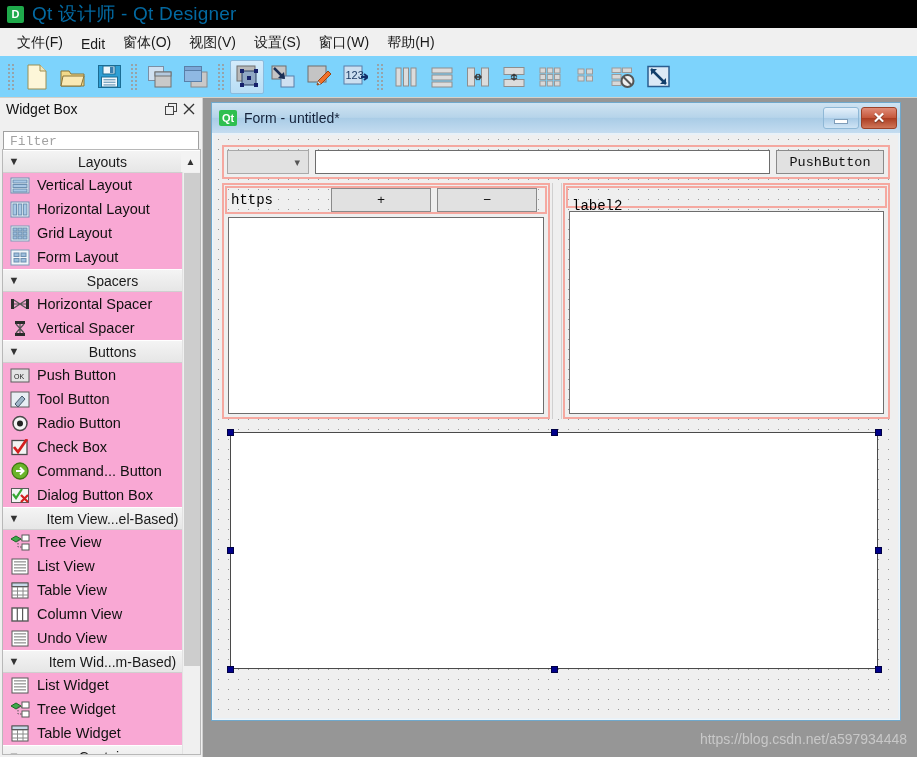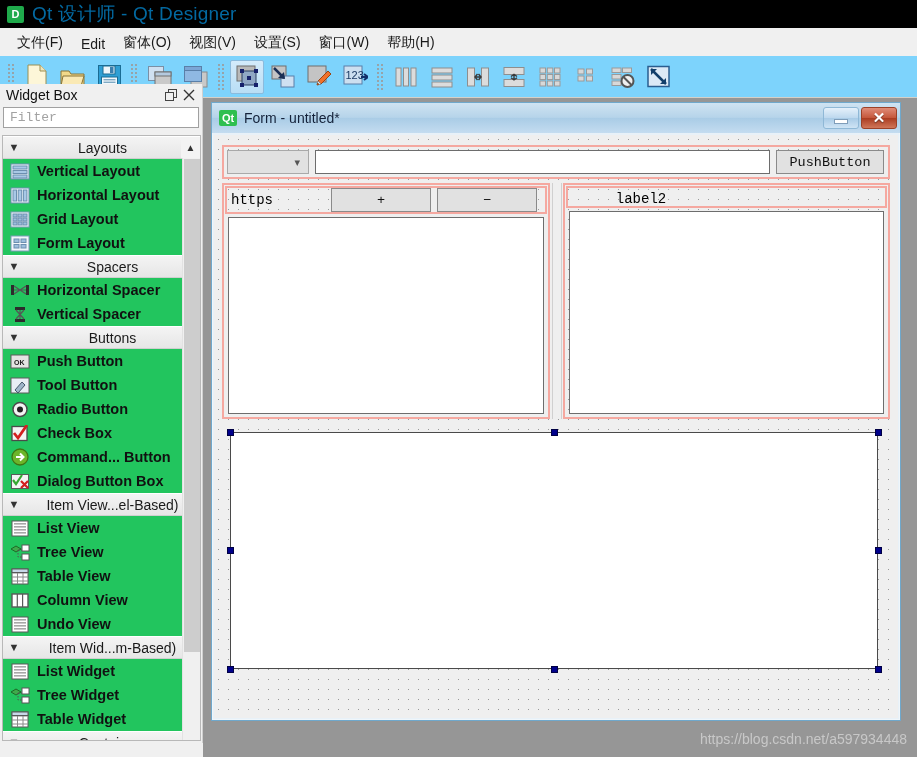--- a/index.html
+++ b/index.html
@@ -80,21 +80,21 @@
     border-radius: 2px;
   }
   .tb-btn.active {
     background: linear-gradient(#d4ebfb, #b9def5);
     border: 1px solid #8bbbdd;
   }
   .tb-btn svg { display: block; }
 
   
   .dock {
-    position: absolute; left: 0; top: 84px;
+    position: absolute; left: 0; top: 98px;
     width: 203px; height: 659px;
     background: #f0f0f0;
     border-right: 1px solid #d0d0d0;
   }
   .dock-title {
     height: 21px;
     display: flex; align-items: center;
     padding: 0 4px 0 6px;
     background: #f0f0f0;
   }
@@ -102,21 +102,21 @@
     flex: 1;
     font-size: 14px; color: #111;
     white-space: nowrap;
   }
   .dock-btn {
     width: 18px; height: 18px;
     display: flex; align-items: center; justify-content: center;
     color: #444;
   }
   .filter-box {
-    margin: 2px 3px 3px 3px;
+    margin: 12px 3px 3px 3px;
     height: 21px;
     background: #ffffff;
     border: 1px solid #a0a0a0;
     display: flex; align-items: center;
     padding-left: 4px;
   }
   .filter-box input {
     border: 0; outline: none;
     width: 100%;
     font-family: "Liberation Mono", monospace;
@@ -158,22 +158,21 @@
     position: absolute; right: 0; top: 0;
     width: 19px; height: 21px;
     display: flex; align-items: center; justify-content: center;
     font-size: 10px; color: #333;
     background: #f3f3f3;
   }
   .witem {
     height: 24px;
     display: flex; align-items: center;
     padding-left: 6px;
-    background: #22c55e;
-    font-weight: bold;
+    background: #f9a8d4;
   }
   .witem .wicon {
     width: 22px; height: 18px;
     margin-right: 6px;
     display: flex; align-items: center; justify-content: center;
     flex: 0 0 auto;
   }
   .witem .wlabel {
     font-size: 14.5px; color: #111;
     white-space: nowrap;
@@ -683,41 +682,41 @@
         <span class="wlabel">Dialog Button Box</span>
       </div>
 
       <div class="grp noscroll">
         <div class="chev">▼</div>
         <div class="glabel">Item View...el-Based)</div>
       </div>
       <div class="witem">
         <span class="wicon">
           <svg width="20" height="17" viewBox="0 0 20 17">
+              <path d="M1 5 l5 -3 5 3 -5 3 Z" fill="#3faa4b" stroke="#1d6a26"></path>
+              <rect x="12" y="1" width="7" height="6" fill="#ffffff" stroke="#595959"></rect>
+              <rect x="12" y="10" width="7" height="6" fill="#ffffff" stroke="#595959"></rect>
+              <path d="M8 6 v7 h4 M8 6 h4" stroke="#555" stroke-dasharray="1.5 1.5" fill="none"></path>
+            </svg>
+        </span>
+        <span class="wlabel">Tree View</span>
+      </div>
+      <div class="witem">
+        <span class="wicon">
+          <svg width="20" height="17" viewBox="0 0 20 17">
               <rect x="2" y="1" width="16" height="15" fill="#ffffff" stroke="#595959"></rect>
               <g fill="#a8a8a8">
                 <rect x="4" y="3" width="12" height="1.6"></rect>
                 <rect x="4" y="6" width="12" height="1.6"></rect>
                 <rect x="4" y="9" width="12" height="1.6"></rect>
                 <rect x="4" y="12" width="12" height="1.6"></rect>
               </g>
             </svg>
         </span>
         <span class="wlabel">List View</span>
-      </div>
-      <div class="witem">
-        <span class="wicon">
-          <svg width="20" height="17" viewBox="0 0 20 17">
-              <path d="M1 5 l5 -3 5 3 -5 3 Z" fill="#3faa4b" stroke="#1d6a26"></path>
-              <rect x="12" y="1" width="7" height="6" fill="#ffffff" stroke="#595959"></rect>
-              <rect x="12" y="10" width="7" height="6" fill="#ffffff" stroke="#595959"></rect>
-              <path d="M8 6 v7 h4 M8 6 h4" stroke="#555" stroke-dasharray="1.5 1.5" fill="none"></path>
-            </svg>
-        </span>
-        <span class="wlabel">Tree View</span>
       </div>
       <div class="witem">
         <span class="wicon">
           <svg width="20" height="17" viewBox="0 0 20 17">
               <rect x="2" y="1" width="16" height="15" fill="#ffffff" stroke="#595959"></rect>
               <path d="M2 5 h16 M2 9 h16 M2 13 h16 M7.5 1 v15 M13 1 v15" stroke="#8a8a8a"></path>
               <rect x="2" y="1" width="16" height="3.5" fill="#c7d8e8" stroke="#595959"></rect>
             </svg>
         </span>
         <span class="wlabel">Table View</span>
@@ -839,21 +838,21 @@
         </div>
 
         <div class="qview" style="left:14px; top:82px; width:316px; height:197px;"></div>
 
         <div class="splitter-v" style="left:338px; top:48px; width:10px; height:236px; border-left:1px solid #d0d0d0; border-right:1px solid #d0d0d0;"></div>
 
         <div class="lay" style="left:349px; top:48px; width:327px; height:236px;"></div>
 
         <div class="lay" style="left:352px; top:51px; width:321px; height:22px;"></div>
 
-        <div class="qlabel" style="left:356px; top:56px; width:140px; height:16px;justify-content:center;">
+        <div class="qlabel" style="left:356px; top:63px; width:140px; height:16px;">
           <span>label2</span>
         </div>
 
         <div class="qview" style="left:355px; top:76px; width:315px; height:203px;"></div>
 
         <div class="sel-widget" style="left:16px; top:297px; width:648px; height:237px;"></div>
         <div class="handle" style="left:13px;  top:294px;"></div>
         <div class="handle" style="left:337px; top:294px;"></div>
         <div class="handle" style="left:661px; top:294px;"></div>
         <div class="handle" style="left:13px;  top:412px;"></div>

